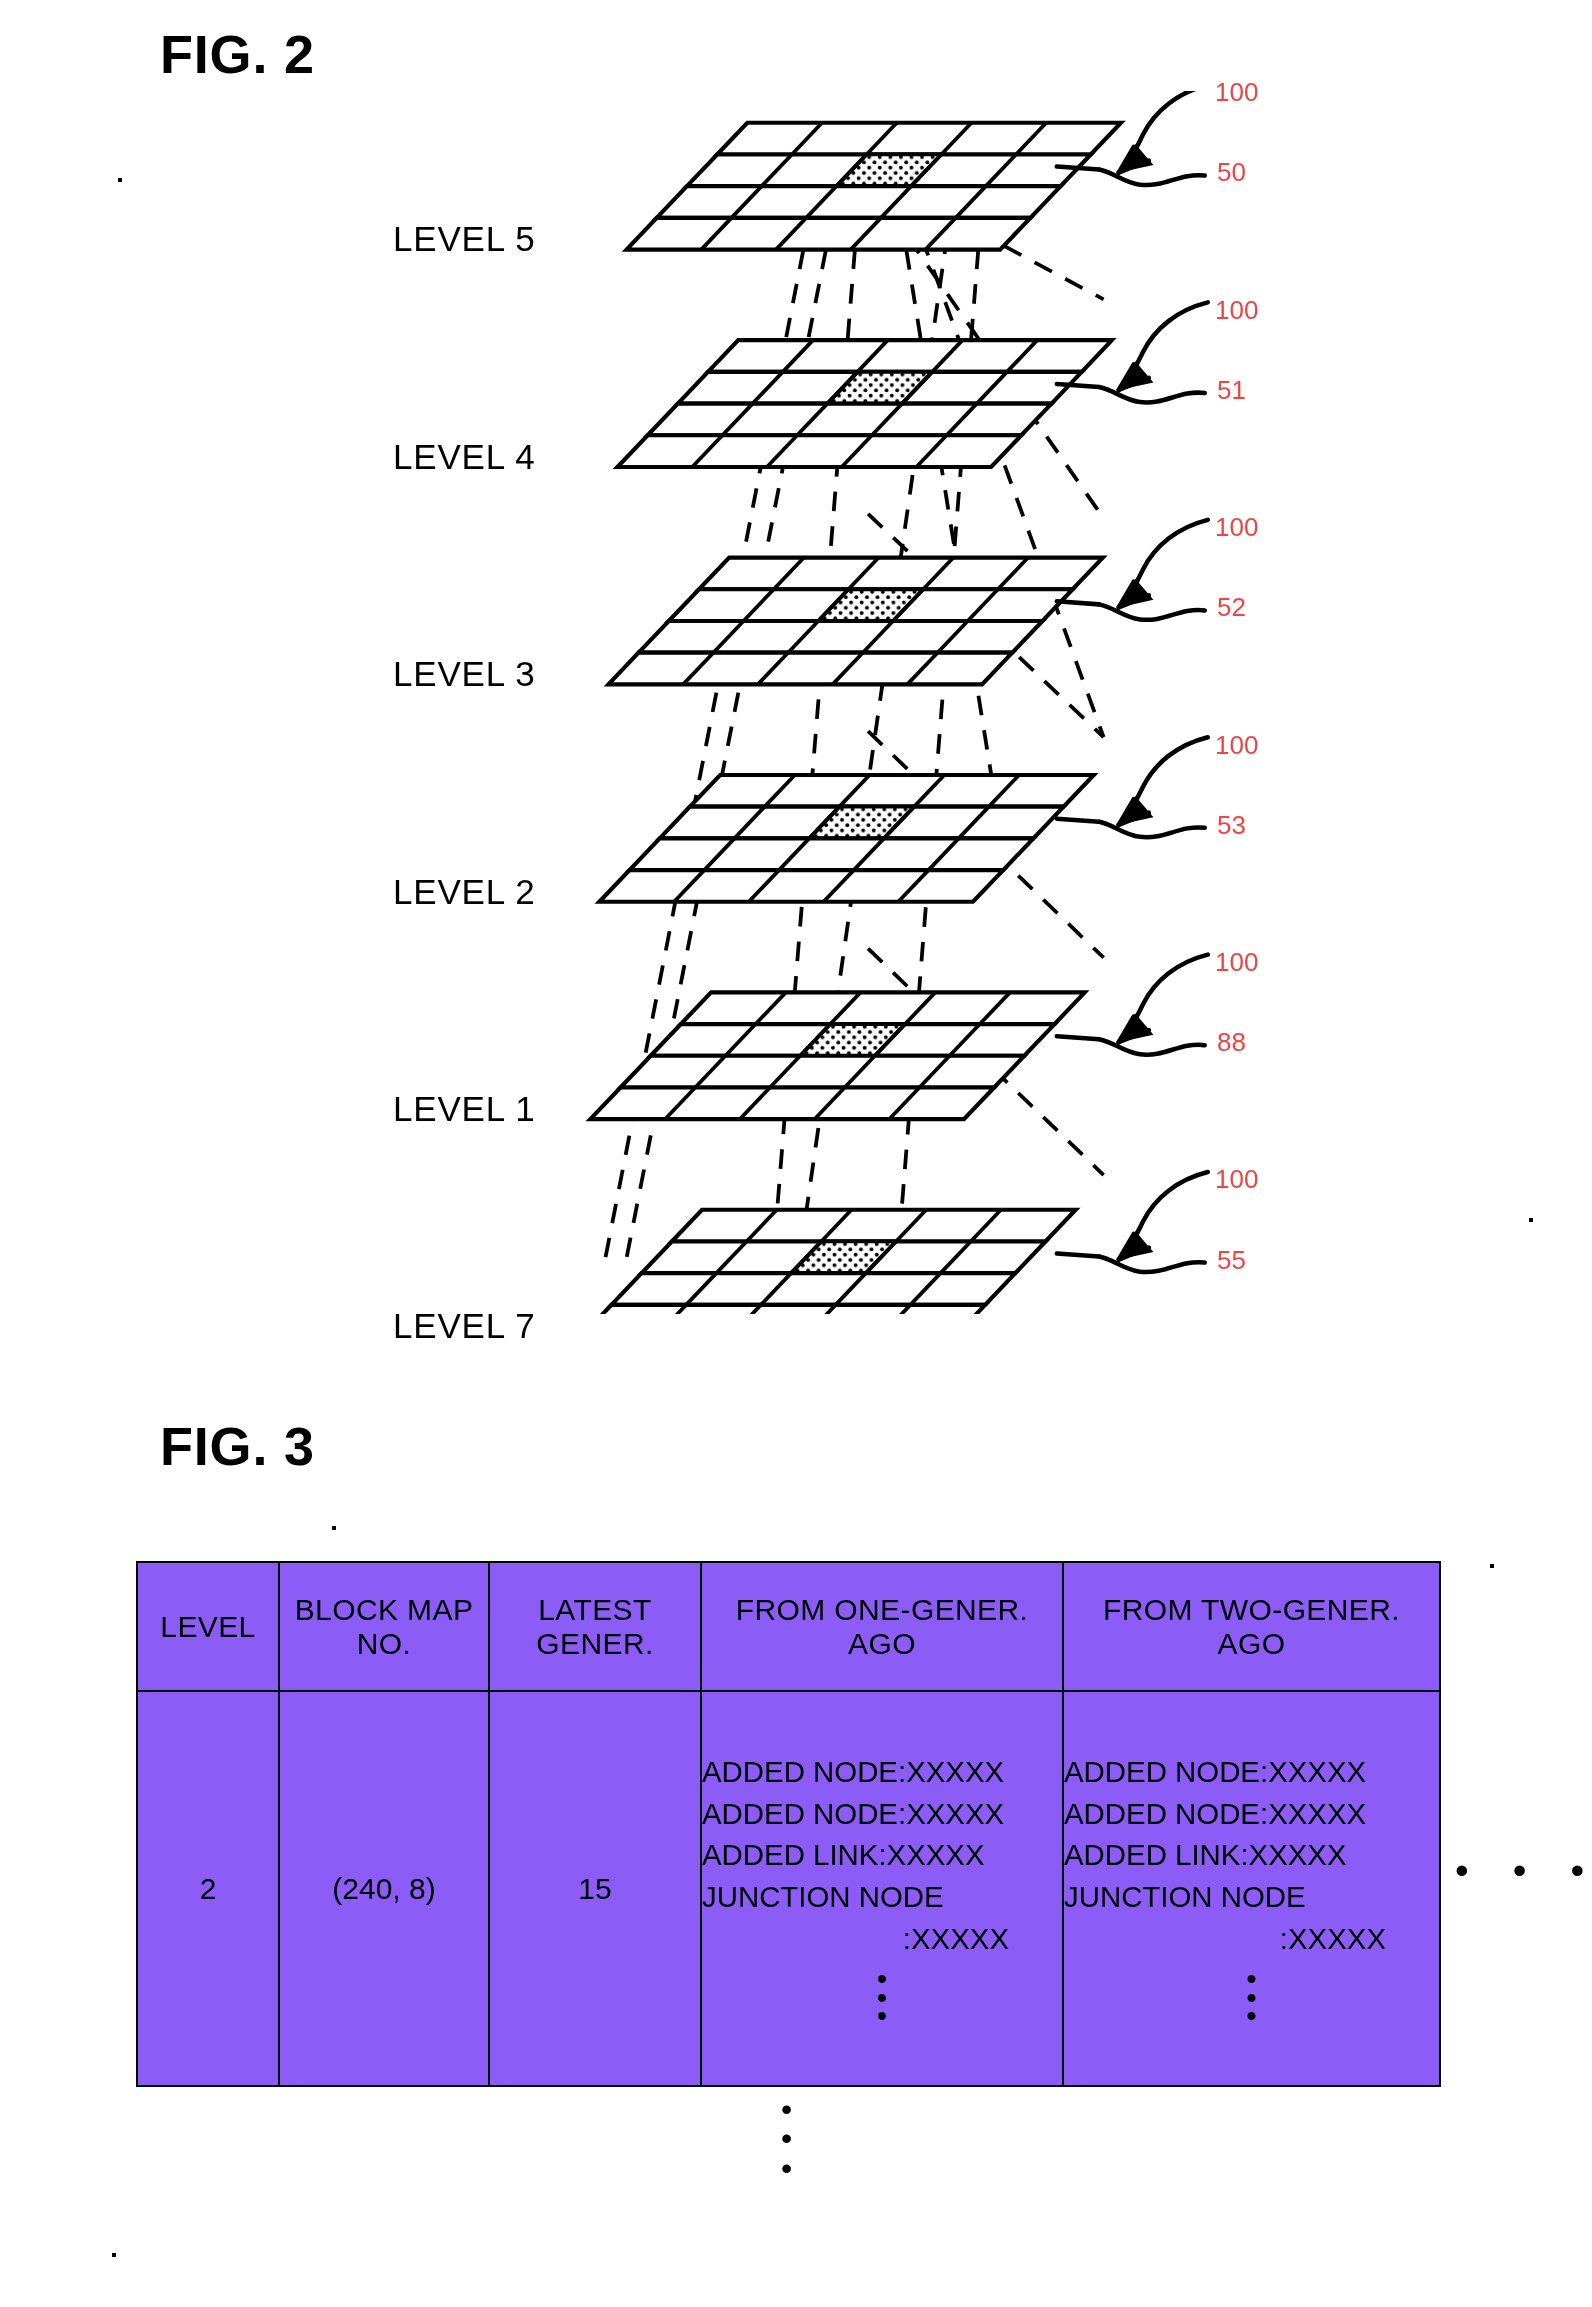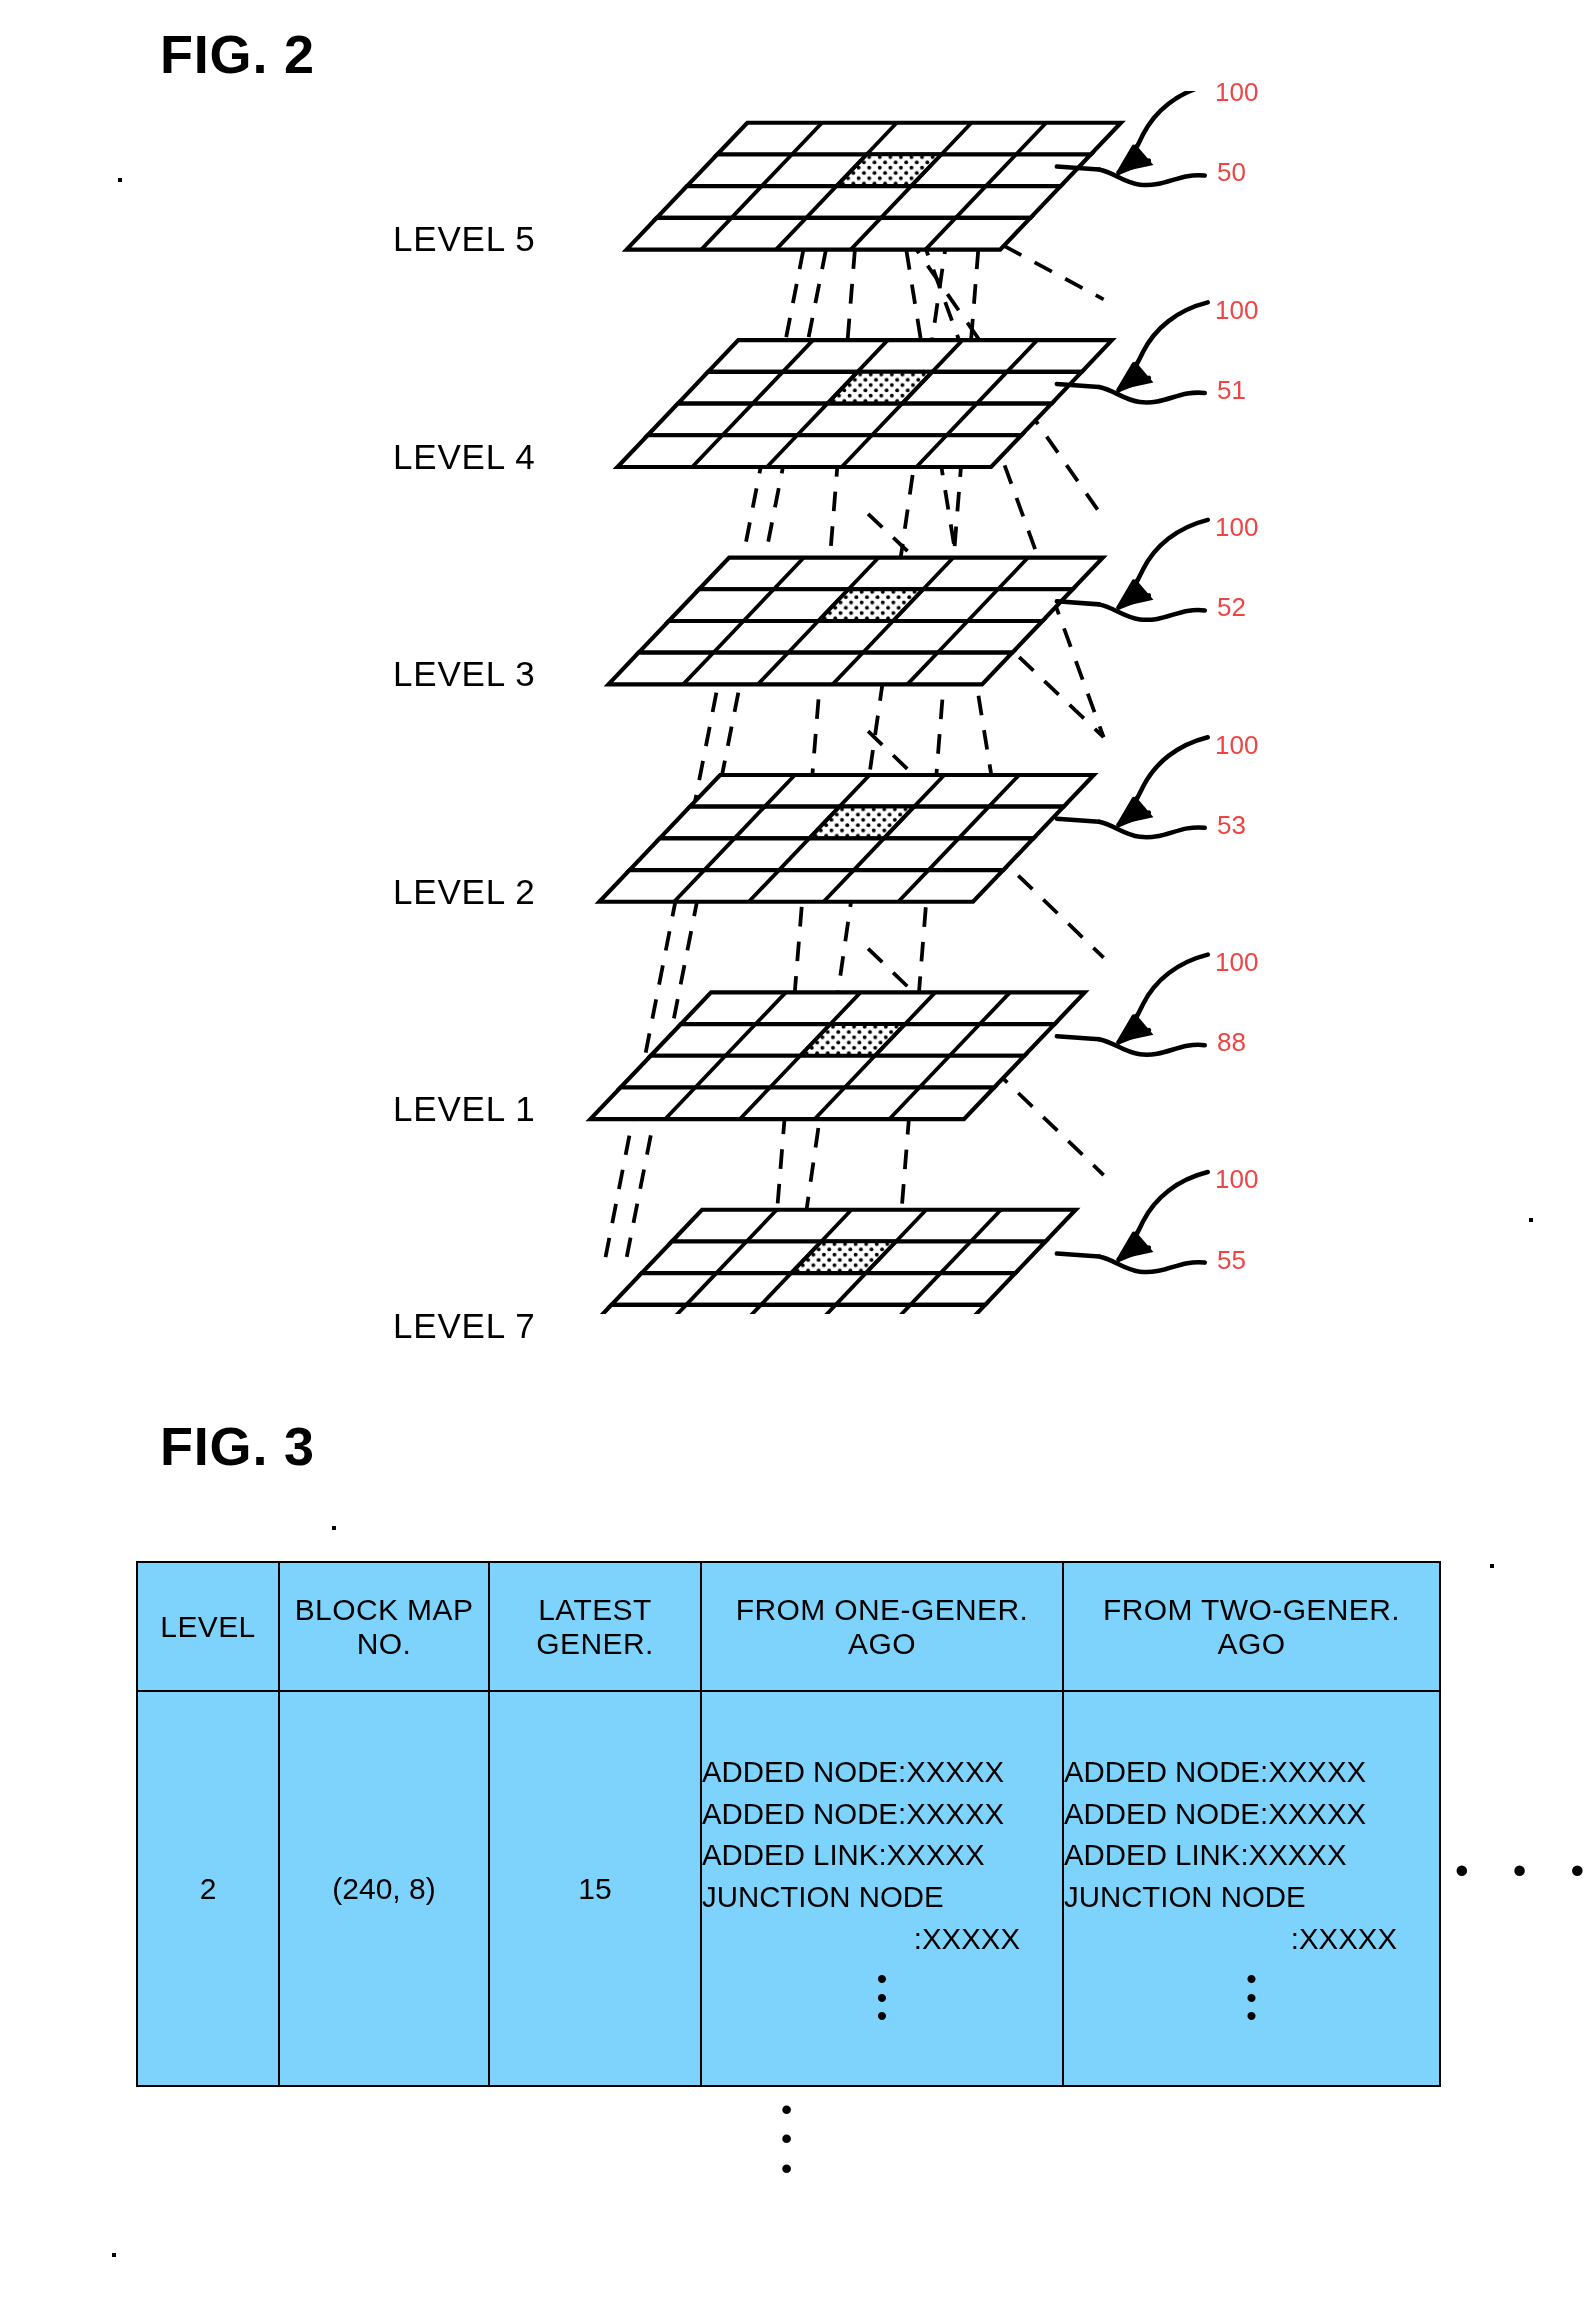--- a/index.html
+++ b/index.html
@@ -64,21 +64,21 @@
   #fig3 {
     position: absolute;
     left: 136px;
     top: 1561px;
     width: 1292px;
   }
   table.ptbl {
     border-collapse: collapse;
     width: 1292px;
     table-layout: fixed;
-    background: #7dd3fc;
+    background: #8b5cf6;
   }
   table.ptbl td, table.ptbl th {
     border: 2.3px solid #000;
     padding: 0;
     vertical-align: middle;
     text-align: center;
     font-weight: normal;
     font-family: "Liberation Sans", sans-serif;
     color: #000;
   }
@@ -105,21 +105,21 @@
     text-align: left;
     padding-left: 0;
     font-size: 29.4px;
     line-height: 1.42;
     letter-spacing: 0px;
     white-space: nowrap;
   }
   .evt-indent {
     display: block;
     text-align: right;
-    padding-right: 42px;
+    padding-right: 53px;
     font-size: 29.4px;
     line-height: 1.42;
     white-space: nowrap;
   }
   .vdots-cell {
     display: block;
     text-align: center;
     padding-left: 0px;
     margin-top: 10.6px;
     line-height: 0.62;

